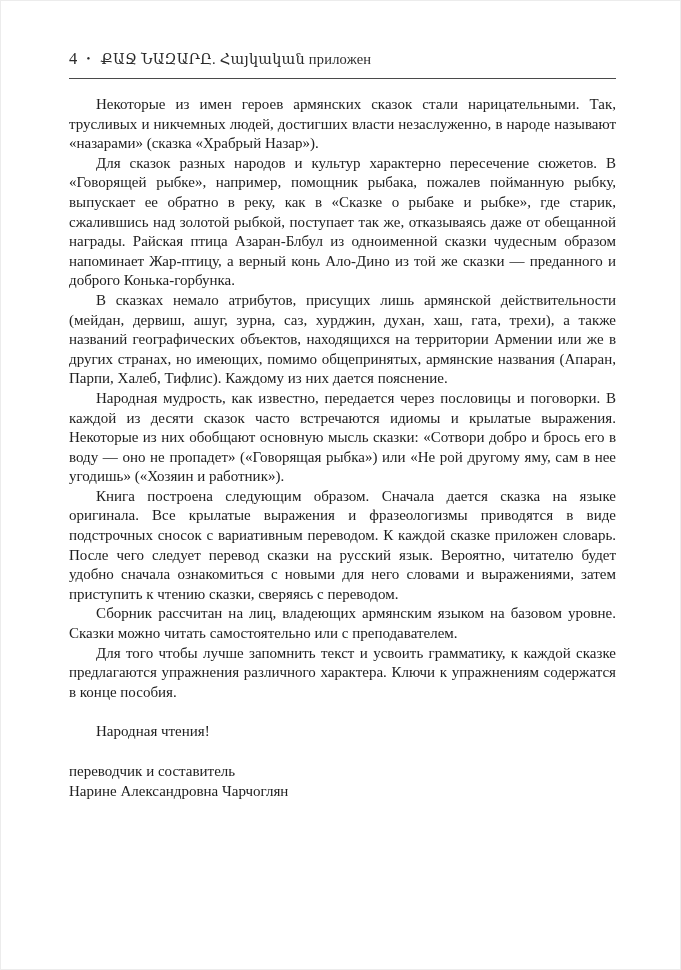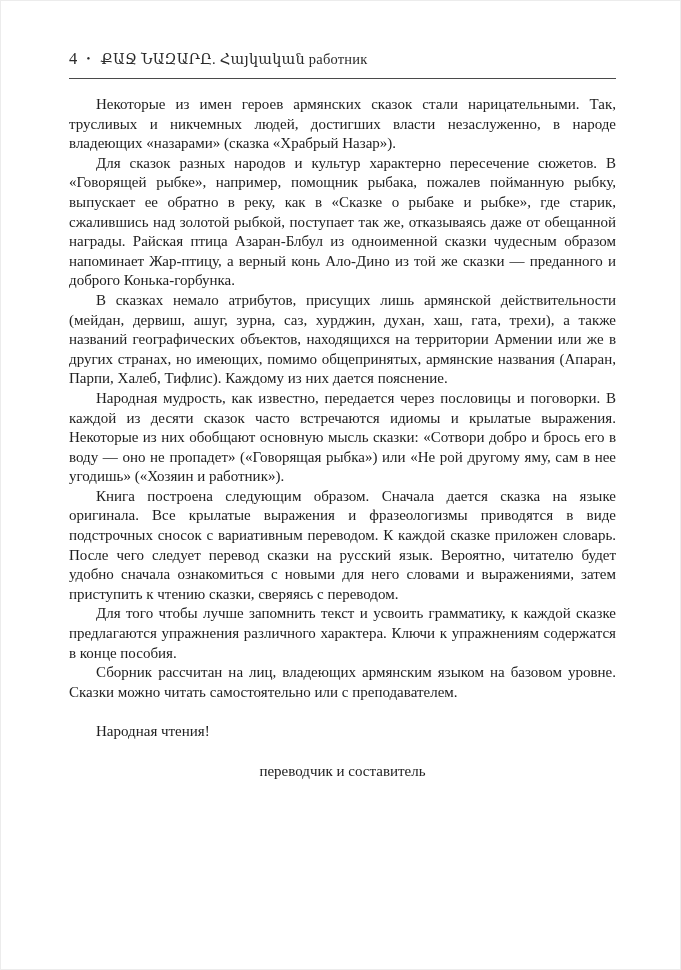--- a/index.html
+++ b/index.html
@@ -51,51 +51,52 @@
   .body-text p {
     margin: 0;
     text-indent: 27px;
   }
   .closing {
     margin-top: 19.6px !important;
     text-align: left;
   }
   .credit {
     margin-top: 19.6px;
-    text-align: center;
+    text-align: left;
     font-size: 15px;
     line-height: 20px;
   }
   .credit p {
     margin: 0;
     text-indent: 0;
   }
 </style>
 </head>
 <body>
 
 <div class="page">
 
   <header class="page-header">
     <span class="page-num">4</span>
     <span class="bullet">•</span>
-    <span class="book-title">ՔԱՋ ՆԱԶԱՐԸ. Հայկական работник</span>
+    <span class="book-title">ՔԱՋ ՆԱԶԱՐԸ. Հայկական приложен</span>
   </header>
 
   <hr class="header-rule">
 
   <main class="body-text">
-    <p>Некоторые из имен героев армянских сказок стали нарицательными. Так, трусливых и никчемных людей, достигших власти незаслуженно, в народе владеющих «назарами» (сказка «Храбрый Назар»).</p>
+    <p>Некоторые из имен героев армянских сказок стали нарицательными. Так, трусливых и никчемных людей, достигших власти незаслуженно, в народе называют «назарами» (сказка «Храбрый Назар»).</p>
     <p>Для сказок разных народов и культур характерно пересечение сюжетов. В «Говорящей рыбке», например, помощник рыбака, пожалев пойманную рыбку, выпускает ее обратно в реку, как в «Сказке о рыбаке и рыбке», где старик, сжалившись над золотой рыбкой, поступает так же, отказываясь даже от обещанной награды. Райская птица Азаран-Блбул из одноименной сказки чудесным образом напоминает Жар-птицу, а верный конь Ало-Дино из той же сказки — преданного и доброго Конька-горбунка.</p>
     <p>В сказках немало атрибутов, присущих лишь армянской действительности (мейдан, дервиш, ашуг, зурна, саз, хурджин, духан, хаш, гата, трехи), а также названий географических объектов, находящихся на территории Армении или же в других странах, но имеющих, помимо общепринятых, армянские названия (Апаран, Парпи, Халеб, Тифлис). Каждому из них дается пояснение.</p>
     <p>Народная мудрость, как известно, передается через пословицы и поговорки. В каждой из десяти сказок часто встречаются идиомы и крылатые выражения. Некоторые из них обобщают основную мысль сказки: «Сотвори добро и брось его в воду — оно не пропадет» («Говорящая рыбка») или «Не рой другому яму, сам в нее угодишь» («Хозяин и работник»).</p>
     <p>Книга построена следующим образом. Сначала дается сказка на языке оригинала. Все крылатые выражения и фразеологизмы приводятся в виде подстрочных сносок с вариативным переводом. К каждой сказке приложен словарь. После чего следует перевод сказки на русский язык. Вероятно, читателю будет удобно сначала ознакомиться с новыми для него словами и выражениями, затем приступить к чтению сказки, сверяясь с переводом.</p>
+    <p>Сборник рассчитан на лиц, владеющих армянским языком на базовом уровне. Сказки можно читать самостоятельно или с преподавателем.</p>
     <p>Для того чтобы лучше запомнить текст и усвоить грамматику, к каждой сказке предлагаются упражнения различного характера. Ключи к упражнениям содержатся в конце пособия.</p>
-    <p>Сборник рассчитан на лиц, владеющих армянским языком на базовом уровне. Сказки можно читать самостоятельно или с преподавателем.</p>
 
     <p class="closing">Народная чтения!</p>
 
     <div class="credit">
       <p>переводчик и составитель</p>
+      <p>Нарине Александровна Чарчоглян</p>
     </div>
   </main>
 
 </div>
 
 </body></html>

